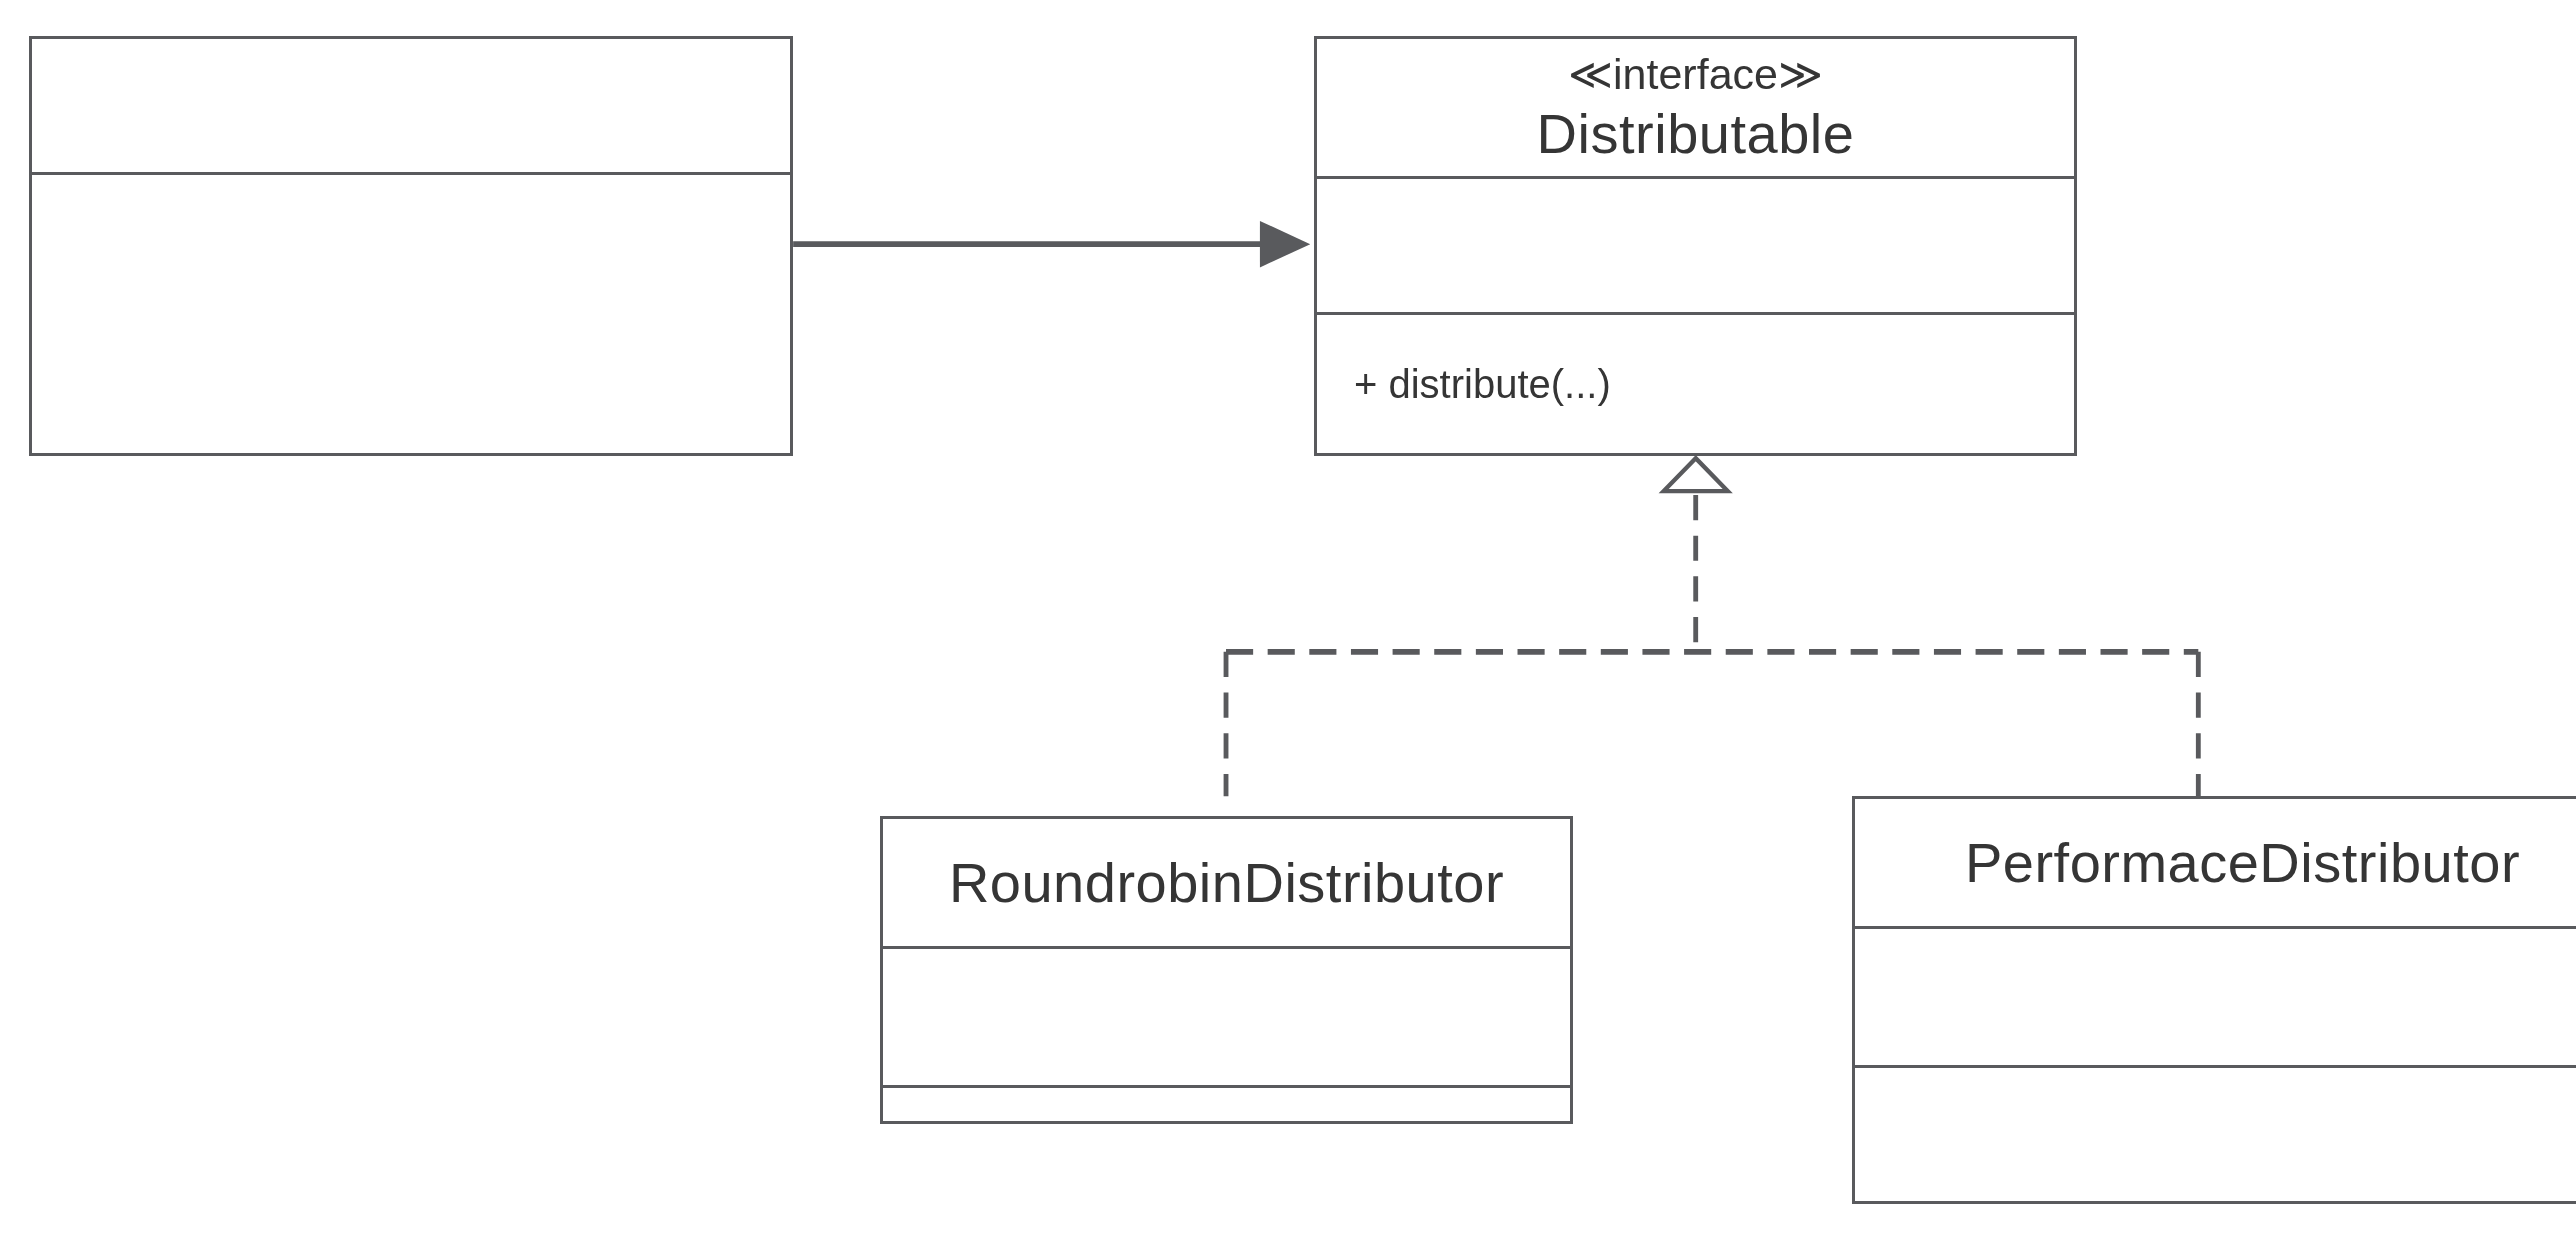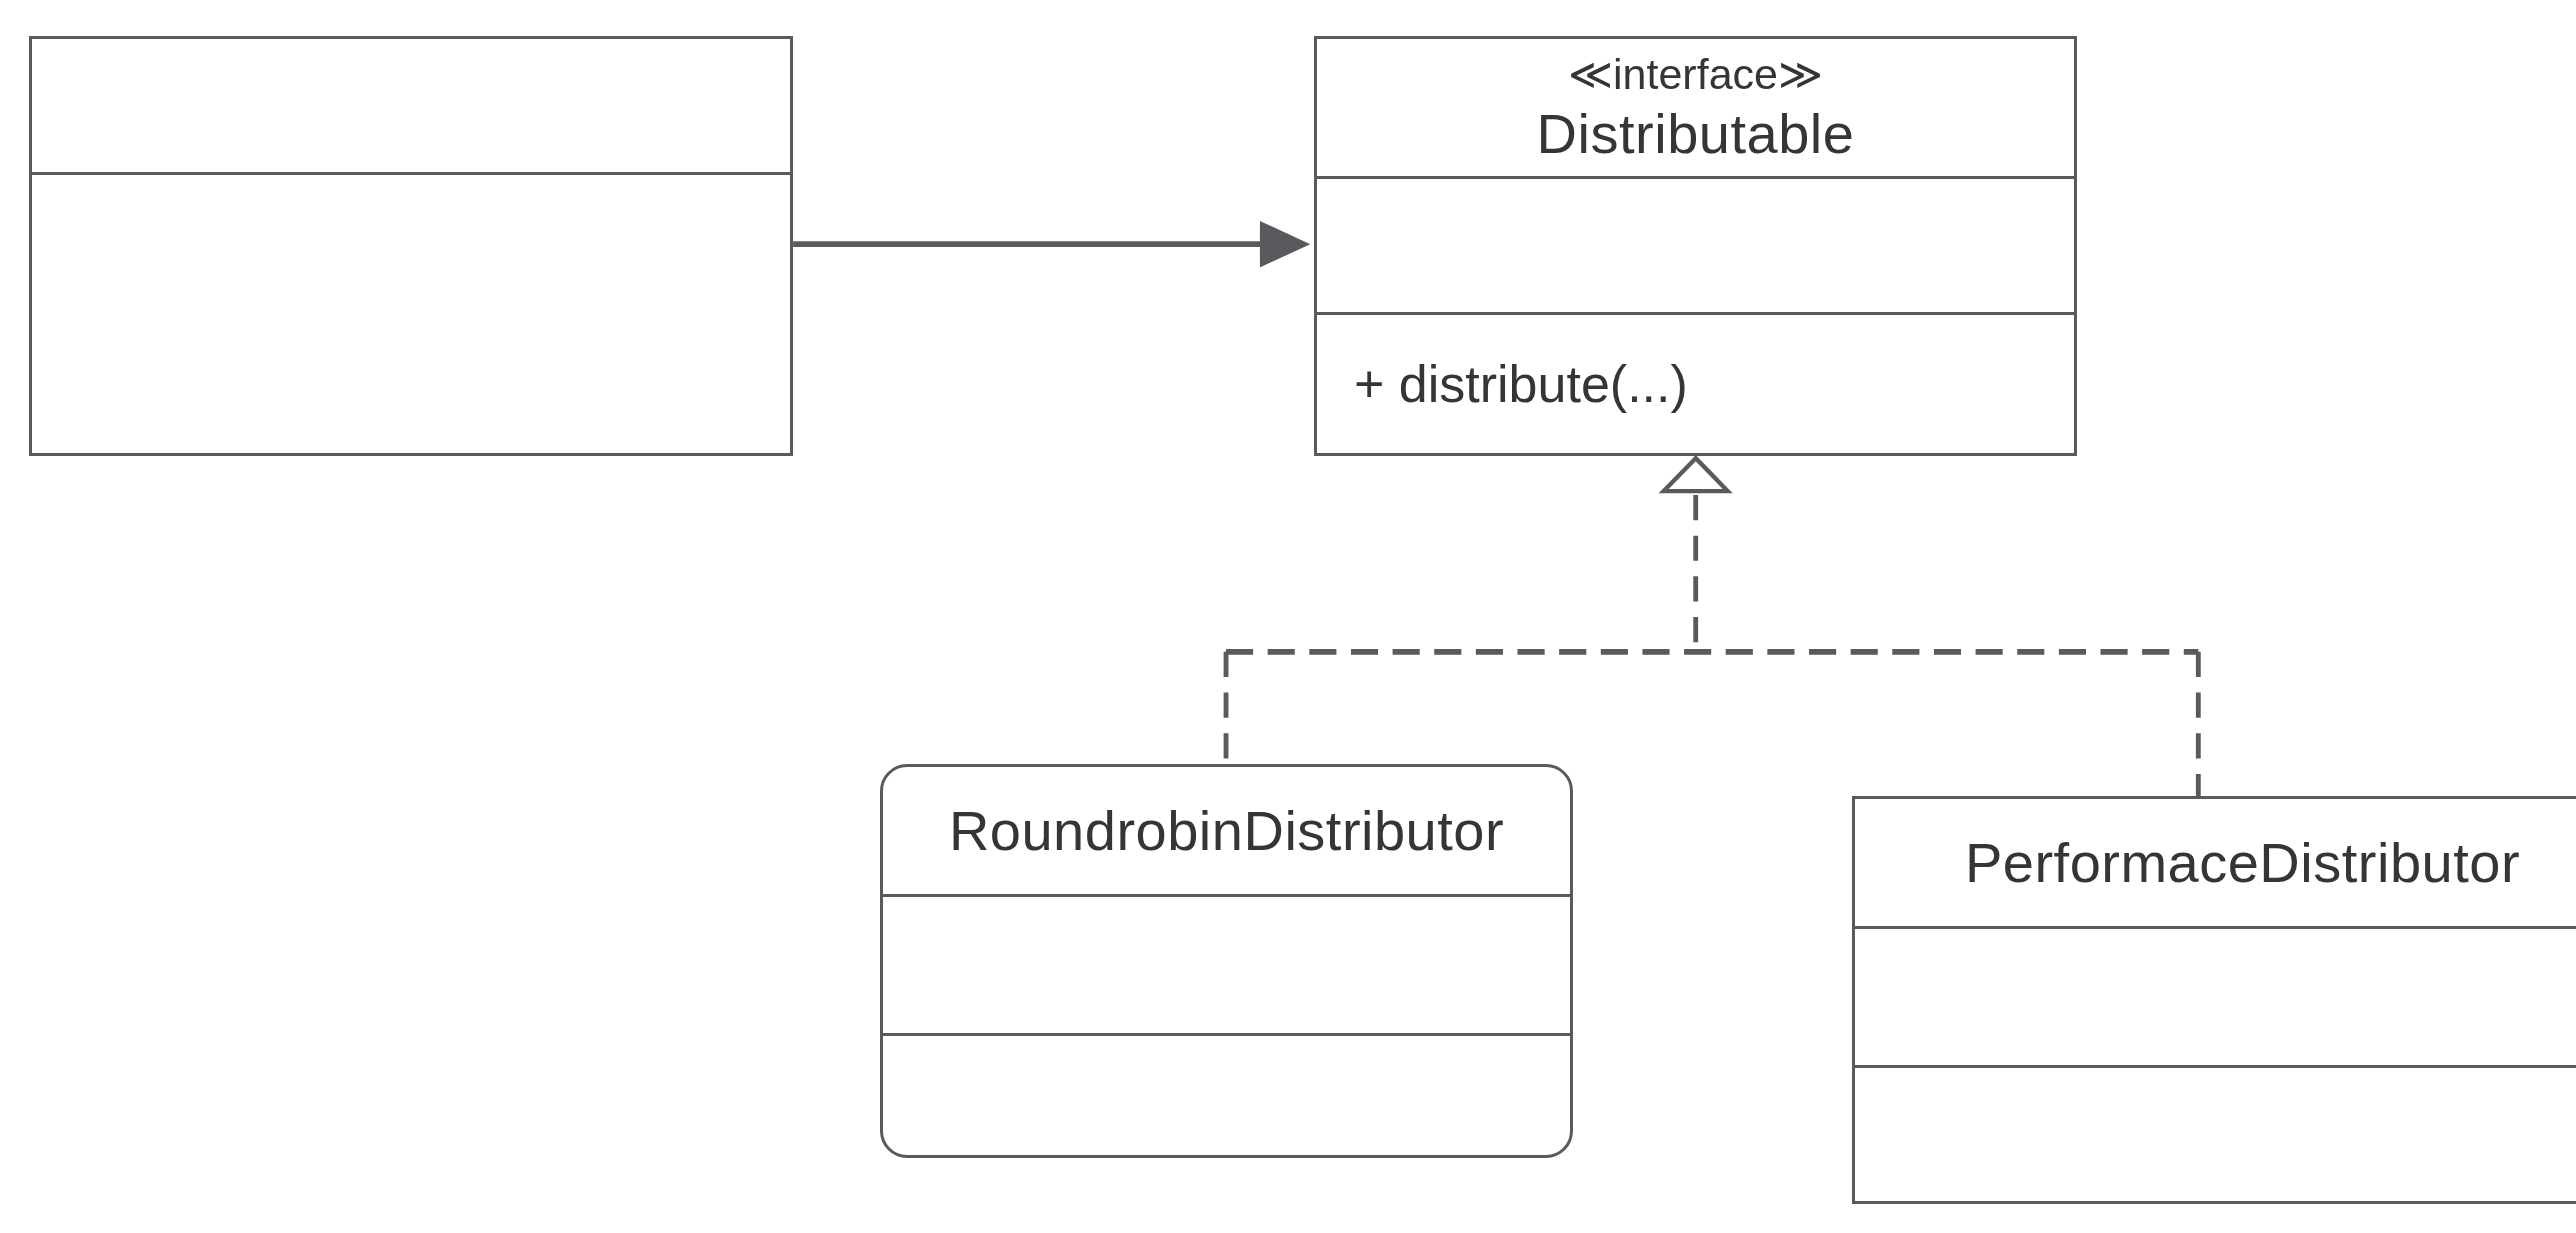--- a/index.html
+++ b/index.html
@@ -60,30 +60,30 @@
   .stereotype {
     font-size: 43px;
     line-height: 52px;
     white-space: nowrap;
   }
   .ops-comp {
     display: flex;
     align-items: center;
   }
   .op-text {
-    font-size: 52px;
+    font-size: 40px;
     padding-left: 37px;
     white-space: nowrap;
   }
   .grow { flex: 1 1 auto; }
 
   
   #box-assignbundle { left: 29px; top: 36px; width: 764px; height: 420px; }
   #box-distributable { left: 1314px; top: 36px; width: 763px; height: 420px; }
-  #box-roundrobin { left: 880px; top: 764px; width: 693px; height: 394px; border-radius: 27px; }
+  #box-roundrobin { left: 880px; top: 816px; width: 693px; height: 308px; }
   #box-performace { left: 1852px; top: 796px; width: 781px; height: 408px; }
 
   .top-row-1 { height: 140px; }
   .top-row-2 { height: 136px; }
   .bot-row-1 { height: 130px; }
   .bot-row-2 { height: 139px; }
 </style>
 </head>
 <body>
 

